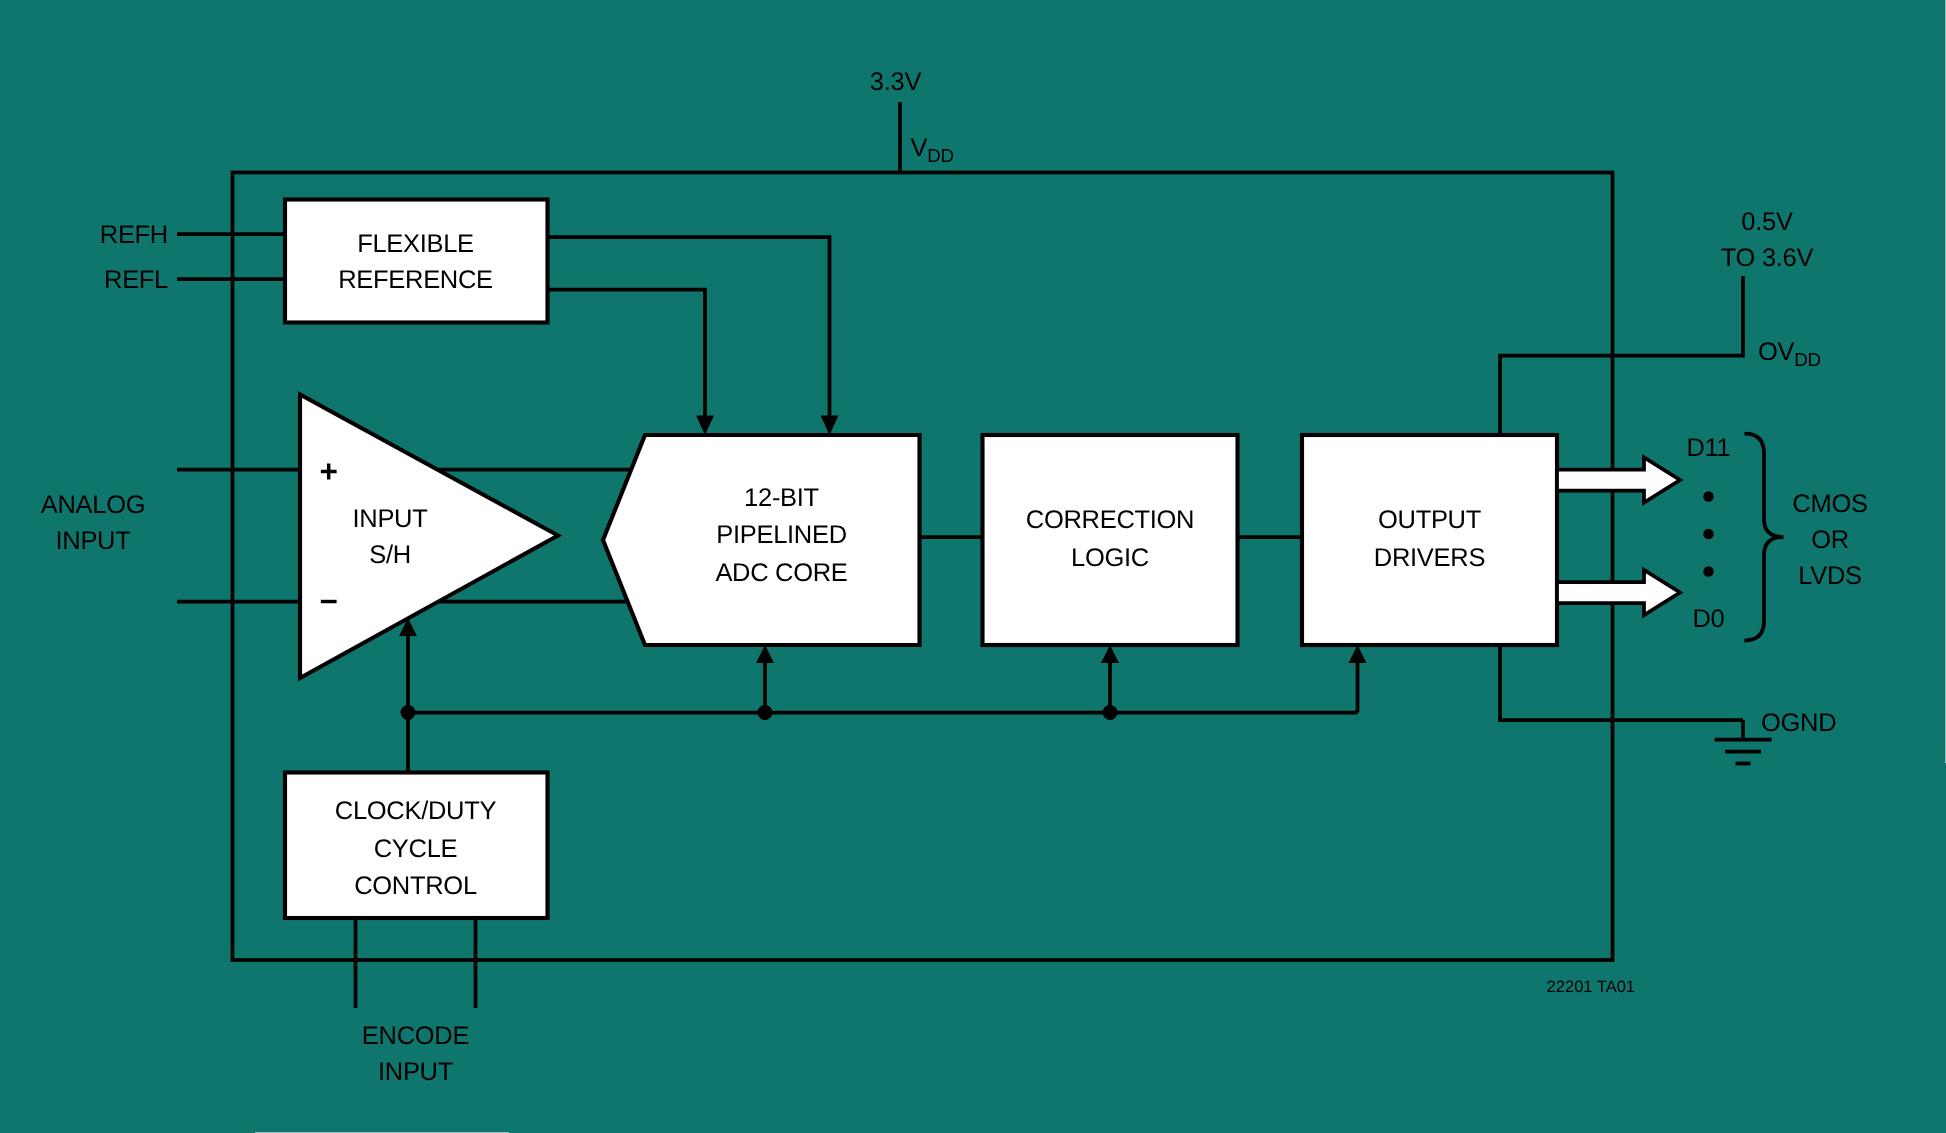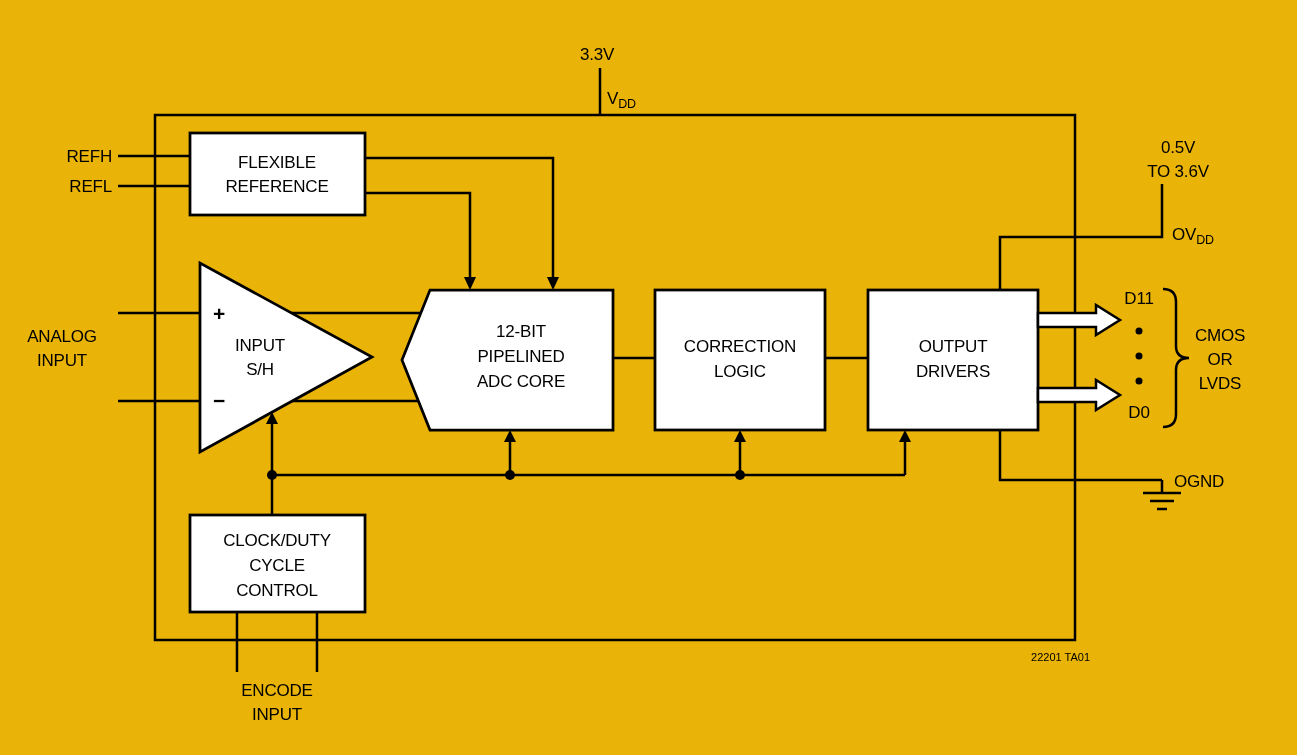--- a/index.html
+++ b/index.html
@@ -1,20 +1,20 @@
 <!DOCTYPE html>
 <html><head>
 <meta charset="utf-8">
 <style>
   html, body { margin: 0; padding: 0; background: #ffffff; }
   .diagram-wrap {
     position: relative;
     width: 1297px;
     height: 755px;
-    background: #eab308;
+    background: #0f766e;
     overflow: hidden;
   }
   svg text {
     font-family: "Liberation Sans", "DejaVu Sans", sans-serif;
     font-size: 17px;
     fill: #000000;
     letter-spacing: -0.2px;
   }
   svg text.sign { font-size: 21px; font-weight: bold; }
   svg text.note { font-size: 11px; letter-spacing: 0; }

